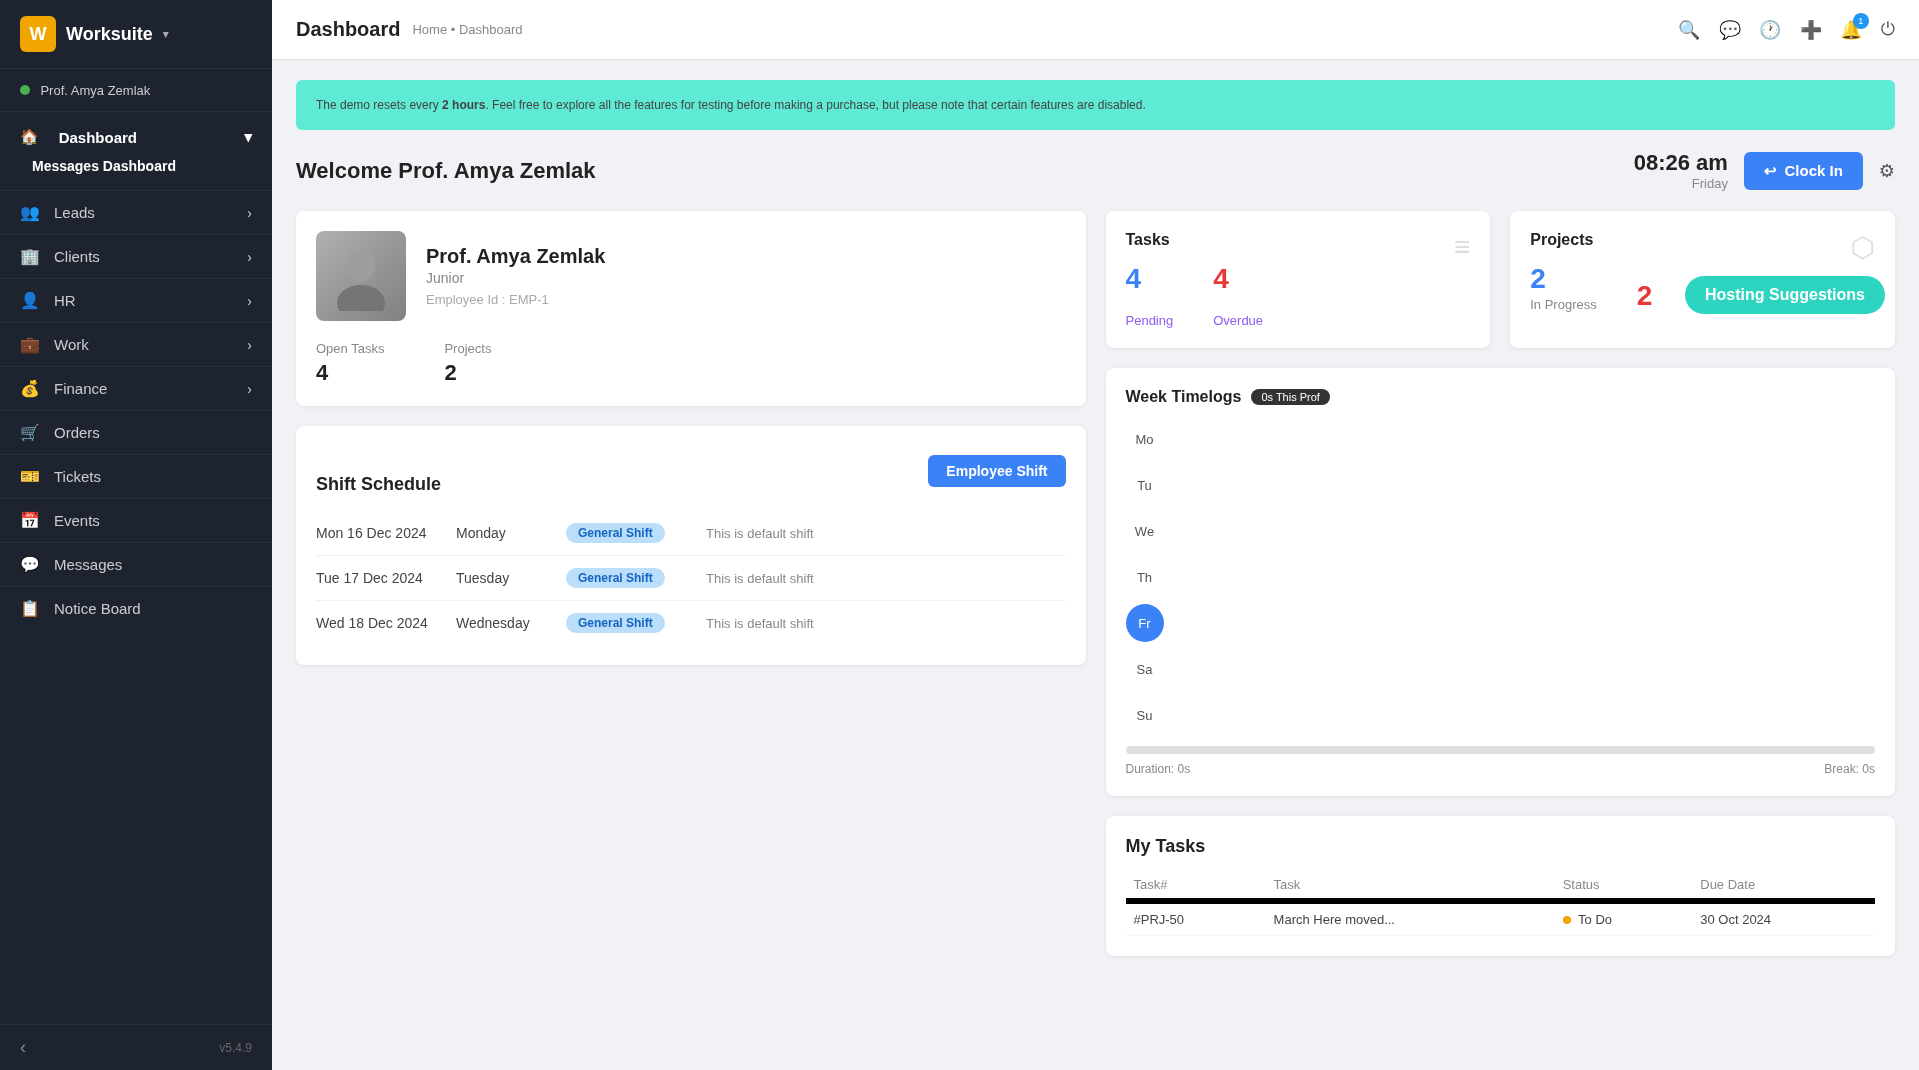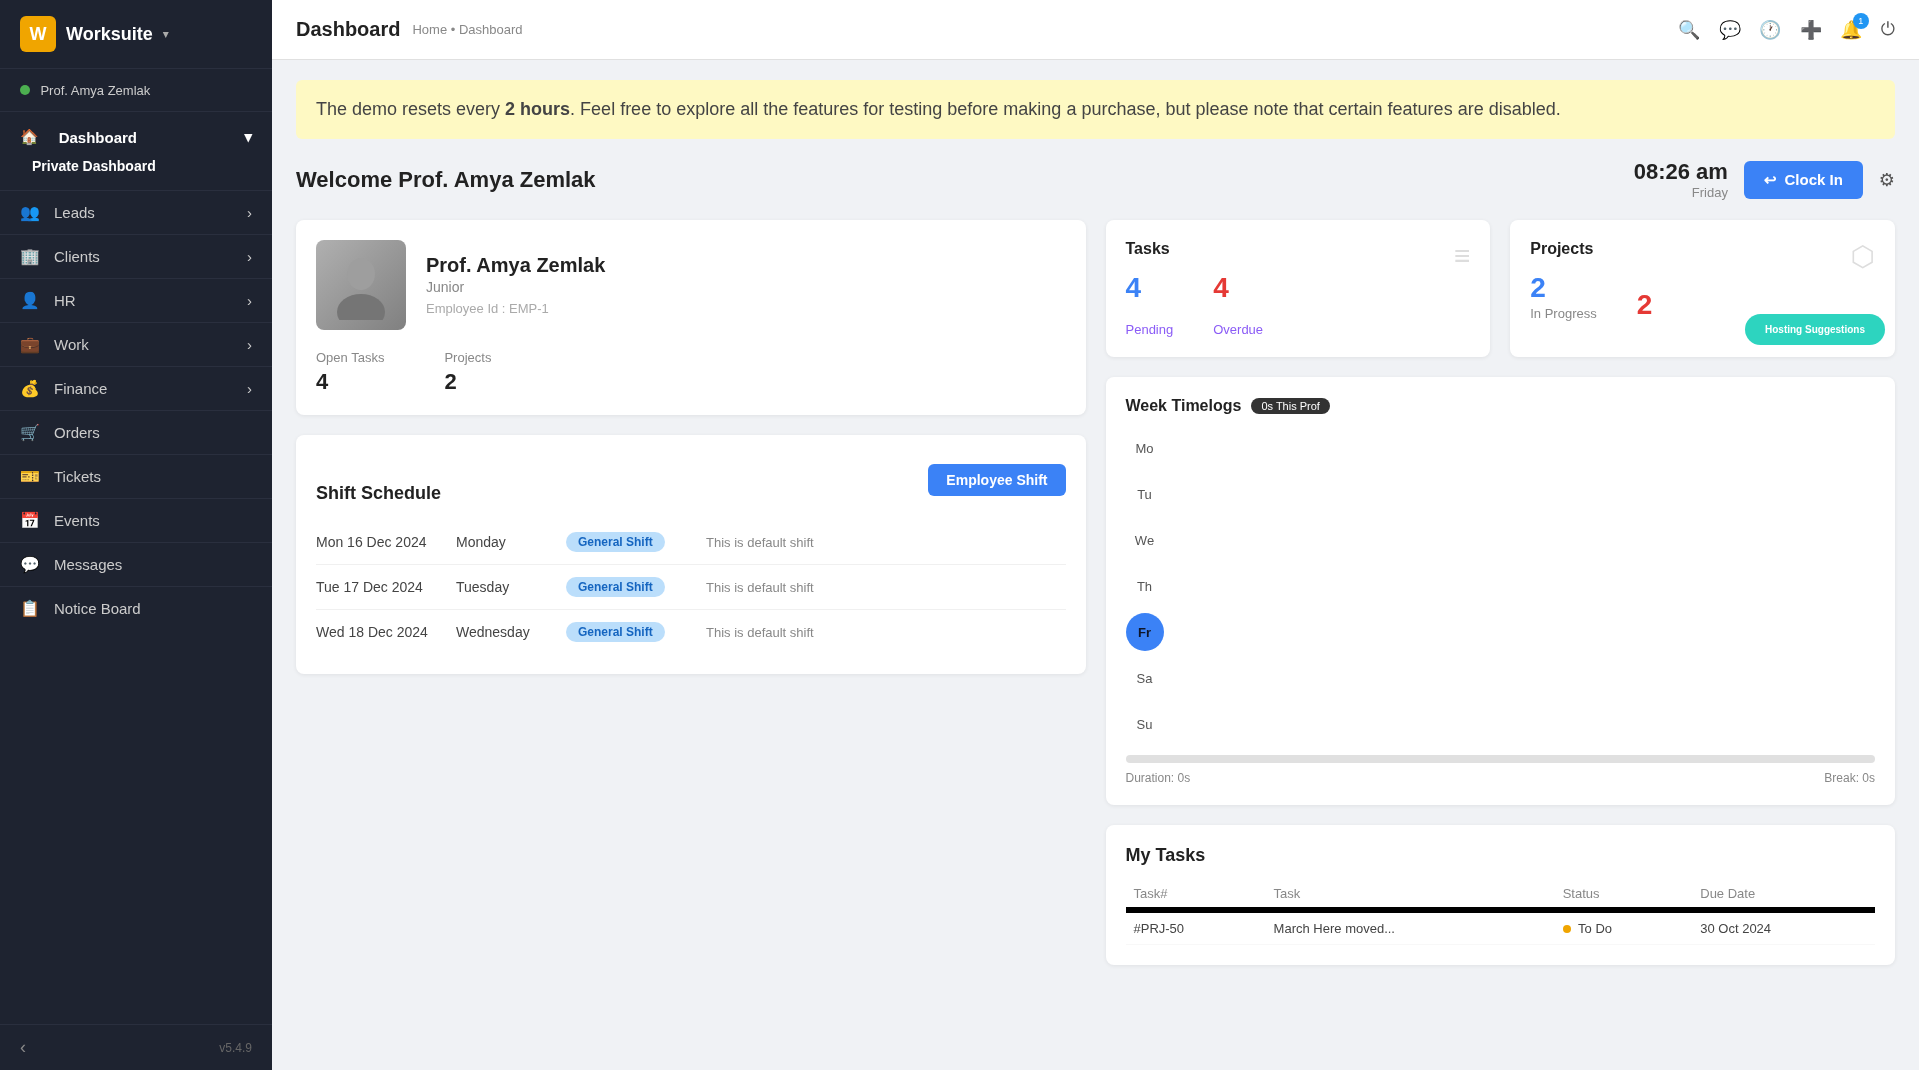--- a/index.html
+++ b/index.html
@@ -116,24 +116,24 @@
 
     
     .content {
       flex: 1;
       overflow-y: auto;
       padding: 20px 24px;
     }
 
     
     .banner {
-      background: #fef9c3;
+      background: #5eead4;
       border-radius: 6px;
       padding: 16px 20px;
-      font-size: 18px;
+      font-size: 12px;
       color: #444;
       margin-bottom: 20px;
       line-height: 1.5;
     }
     .banner strong { font-weight: 700; }
 
     
     .welcome-row {
       display: flex;
       align-items: center;
@@ -229,27 +229,27 @@
     .proj-stat .proj-num { font-size: 28px; font-weight: 700; color: #3b82f6; }
     .proj-stat .proj-num.red { color: #e53935; }
     .proj-stat .proj-label { font-size: 13px; color: #888; margin-top: 2px; }
     .projects-icon {
       position: absolute; right: 20px; top: 20px;
       font-size: 28px; color: #ddd;
     }
     .hosting-btn {
       position: absolute;
       right: 10px;
-      bottom: 12px;
+      bottom: 34px;
       background: #2dd4bf;
       color: #fff;
       border: none;
       border-radius: 22px;
       padding: 10px 20px;
-      font-size: 10px;
+      font-size: 16px;
       font-weight: 600;
       cursor: pointer;
     }
 
     
     .week-header { display: flex; align-items: center; gap: 10px; margin-bottom: 14px; }
     .week-badge {
       background: #333;
       color: #fff;
       font-size: 11px;
@@ -260,21 +260,21 @@
     .day-btn {
       width: 38px; height: 38px;
       border-radius: 50%;
       border: none;
       background: none;
       font-size: 13px;
       color: #555;
       cursor: pointer;
       display: flex; align-items: center; justify-content: center;
     }
-    .day-btn.active { background: #3b82f6; color: #0f172a; font-weight: bold; }
+    .day-btn.active { background: #3b82f6; color: #ffffff; }
     .timelog-bar {
       height: 8px;
       background: #e0e0e0;
       border-radius: 4px;
       margin-bottom: 8px;
     }
     .timelog-meta { display: flex; justify-content: space-between; font-size: 12px; color: #888; }
 
     
     .shift-header { display: flex; align-items: center; justify-content: space-between; margin-bottom: 16px; }
@@ -340,21 +340,21 @@
   </div>
 
   <div style="padding: 8px 0;">
     <div class="sidebar-dashboard">
       <div style="display:flex;align-items:center;gap:10px;">
         <span class="sidebar-home-icon">🏠</span>
         <span>Dashboard</span>
       </div>
       <span>▾</span>
     </div>
-    <div class="sidebar-sub-item active">Private Dashboard</div>
+    <div class="sidebar-sub-item active">Messages Dashboard</div>
   </div>
 
   <div class="sidebar-nav-item">
     <div class="nav-left">
       <span class="sidebar-nav-icon">👥</span>
       <span>Leads</span>
     </div>
     <span>›</span>
   </div>
 

